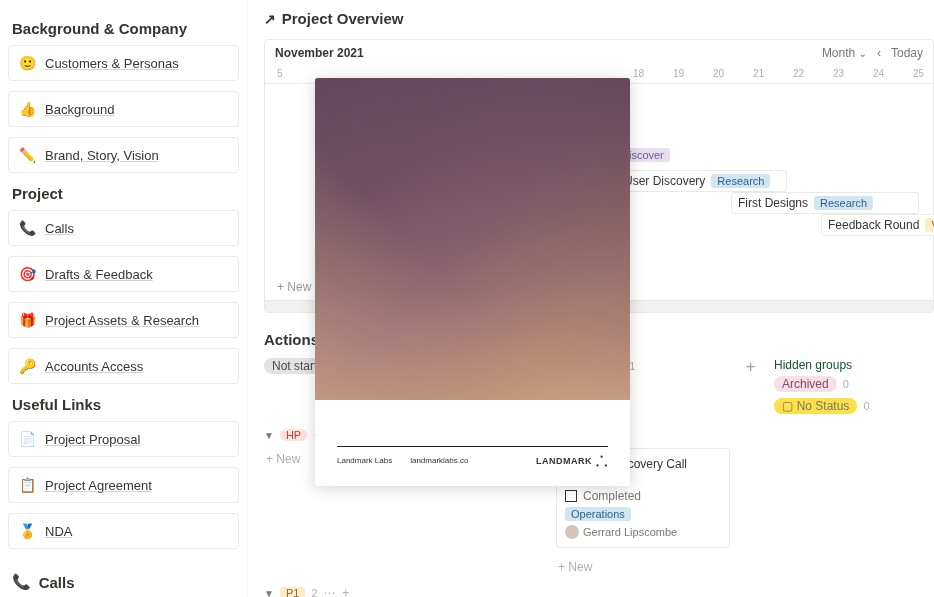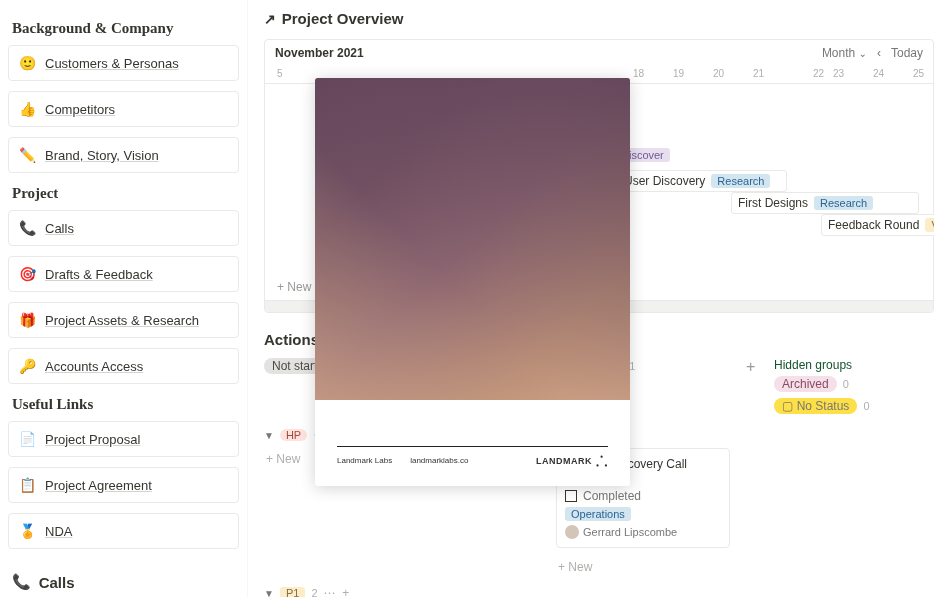--- a/index.html
+++ b/index.html
@@ -1,21 +1,21 @@
 <!DOCTYPE html>
 <html><head>
 <meta charset="utf-8">
 <style>
   * { box-sizing: border-box; margin: 0; padding: 0; }
   body { font-family: -apple-system, BlinkMacSystemFont, "Segoe UI", Helvetica, Arial, sans-serif; font-size: 14px; color: #37352f; background: #fff; }
   .app { display: flex; width: 934px; height: 597px; overflow: hidden; position: relative; }
   
   
   .sidebar { width: 248px; padding: 8px 8px 8px 8px; background: #fff; border-right: 1px solid rgba(0,0,0,0.04); }
-  .section-title { font-size: 15px; font-weight: 600; color: #37352f; margin: 12px 0 8px 4px; font-family: Liberation Serif, serif; }
+  .section-title { font-size: 15px; font-weight: 600; color: #37352f; margin: 12px 0 8px 4px; }
   .nav-item { display: flex; align-items: center; gap: 8px; padding: 8px 10px; border: 1px solid #e9e9e7; border-radius: 4px; margin-bottom: 10px; background: #fff; cursor: pointer; }
   .nav-item .icon { width: 18px; height: 18px; display: inline-flex; align-items: center; justify-content: center; font-size: 14px; }
   .nav-item .label { font-size: 13px; color: #37352f; text-decoration: underline; text-decoration-color: #d3d3d1; }
   .calls-header { display: flex; align-items: center; gap: 8px; font-size: 15px; font-weight: 600; margin-top: 24px; padding-left: 4px; }
   
   
   .main { flex: 1; position: relative; padding-left: 16px; }
   .overview-title { display: flex; align-items: center; gap: 6px; font-size: 15px; font-weight: 600; padding: 10px 0 6px; }
   .overview-title .arrow { font-size: 14px; color: #37352f; }
   
@@ -82,21 +82,21 @@
 
   <aside class="sidebar">
 
     <div class="section-title">Background &amp; Company</div>
     <div class="nav-item">
       <span class="icon">🙂</span>
       <span class="label">Customers &amp; Personas</span>
     </div>
     <div class="nav-item">
       <span class="icon">👍</span>
-      <span class="label">Competitors</span>
+      <span class="label">Background</span>
     </div>
     <div class="nav-item">
       <span class="icon">✏️</span>
       <span class="label">Brand, Story, Vision</span>
     </div>
 
     <div class="section-title">Project</div>
     <div class="nav-item">
       <span class="icon">📞</span>
       <span class="label">Calls</span>
@@ -149,21 +149,21 @@
           <span class="ctl">‹</span>
           <span class="ctl">Today</span>
         </div>
       </div>
       <div class="timeline-days">
         <span style="left:12px">5</span>
         <span style="left:368px">18</span>
         <span style="left:408px">19</span>
         <span style="left:448px">20</span>
         <span style="left:488px">21</span>
-        <span style="left:548px">22</span>
+        <span style="left:528px">22</span>
         <span style="left:568px">23</span>
         <span style="left:608px">24</span>
         <span style="left:648px">25</span>
       </div>
       <div class="timeline-body">
         <div class="bar" style="top:60px;left:350px;width:60px;border:none;padding:0">
           <span class="tag tag-discover">Discover</span>
         </div>
         <div class="bar" style="top:86px;left:352px;width:170px">
           <span>User Discovery</span>

